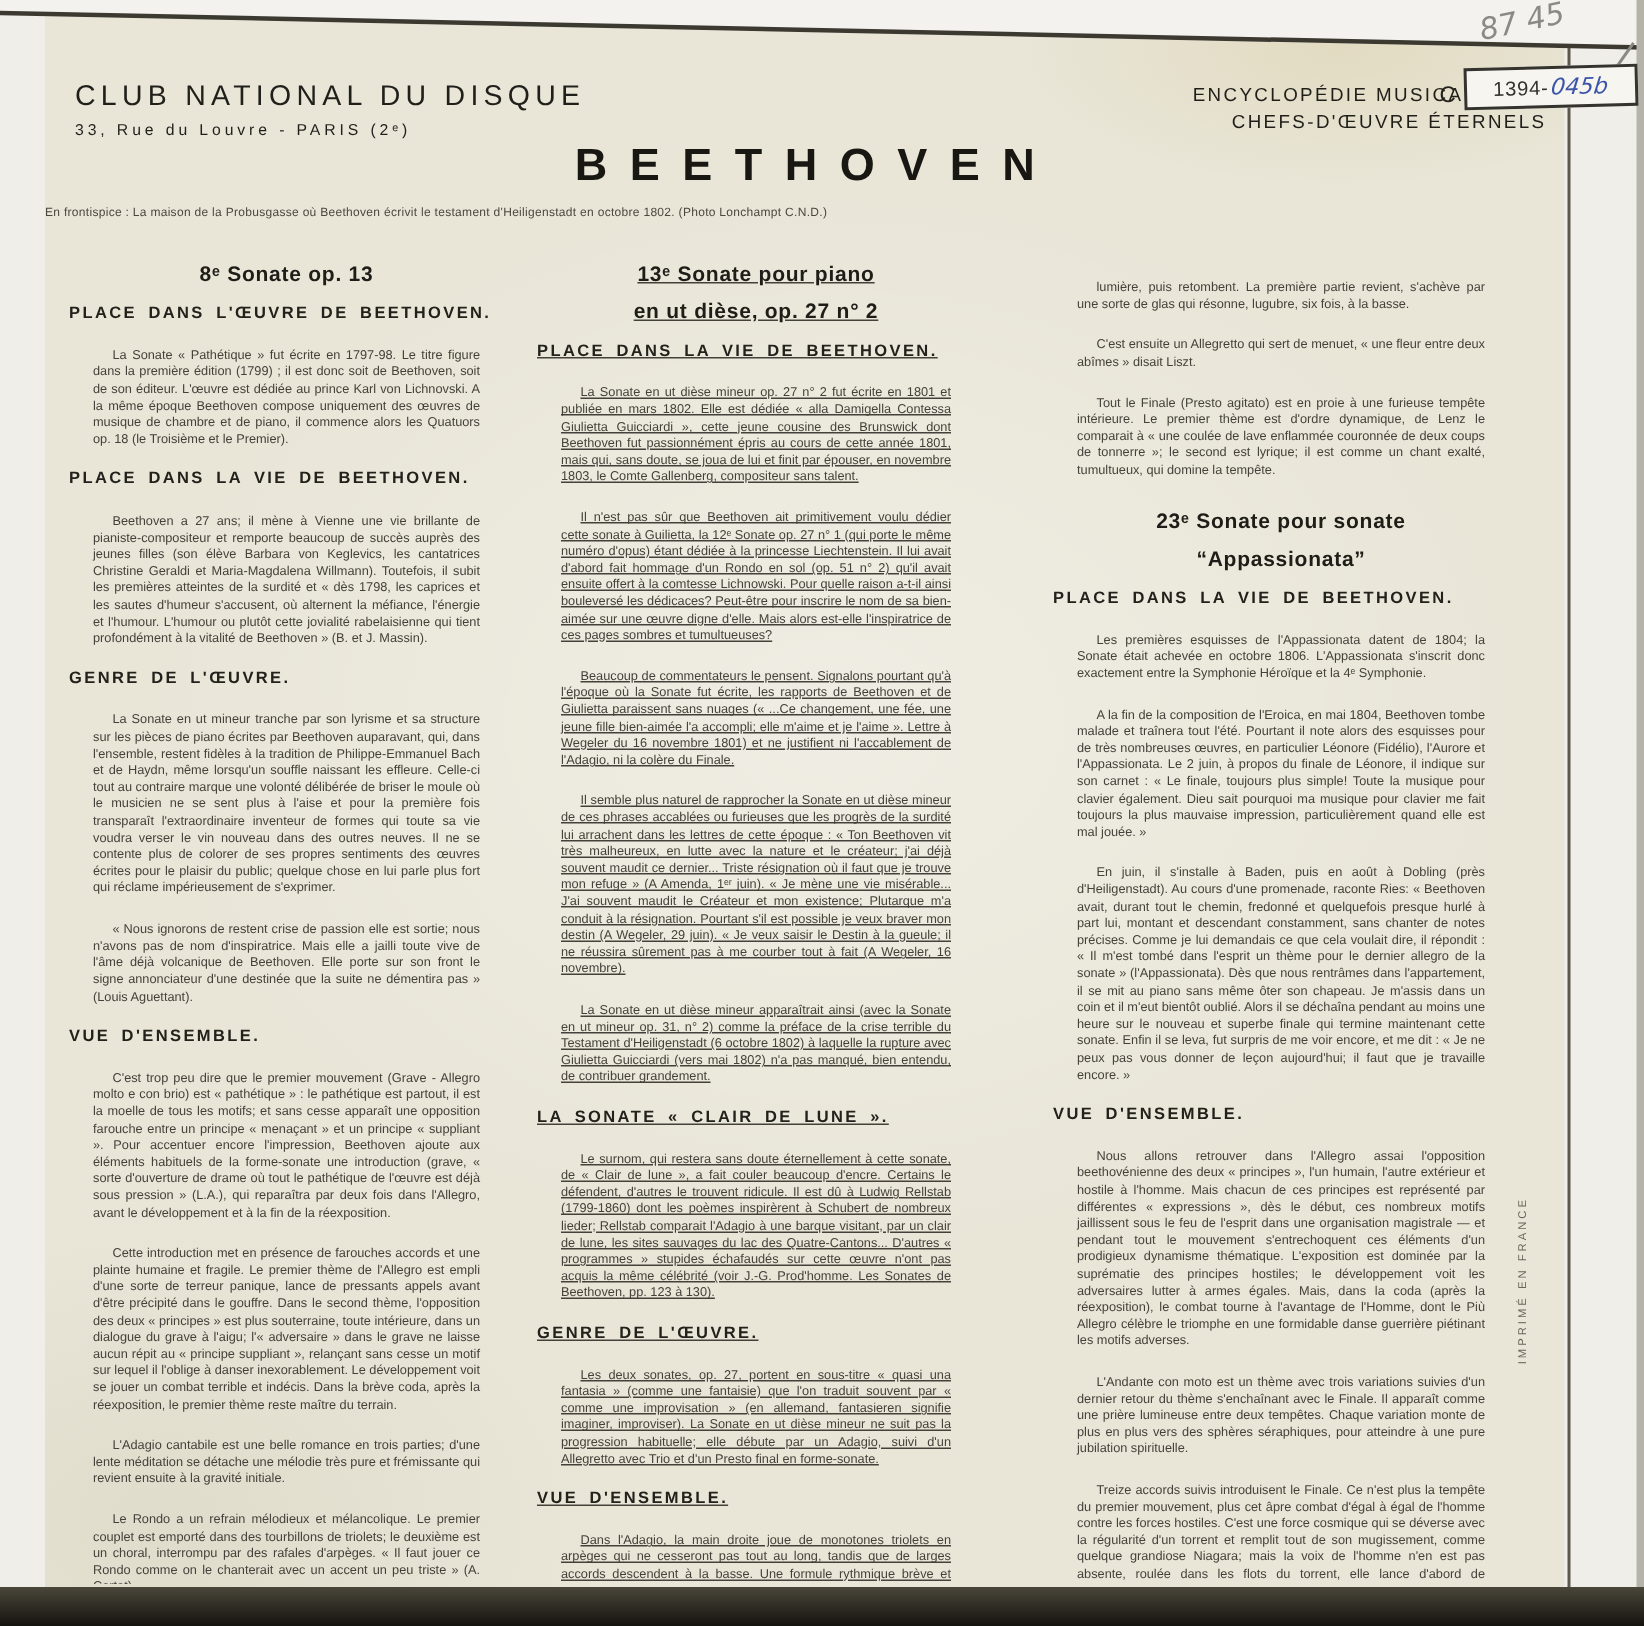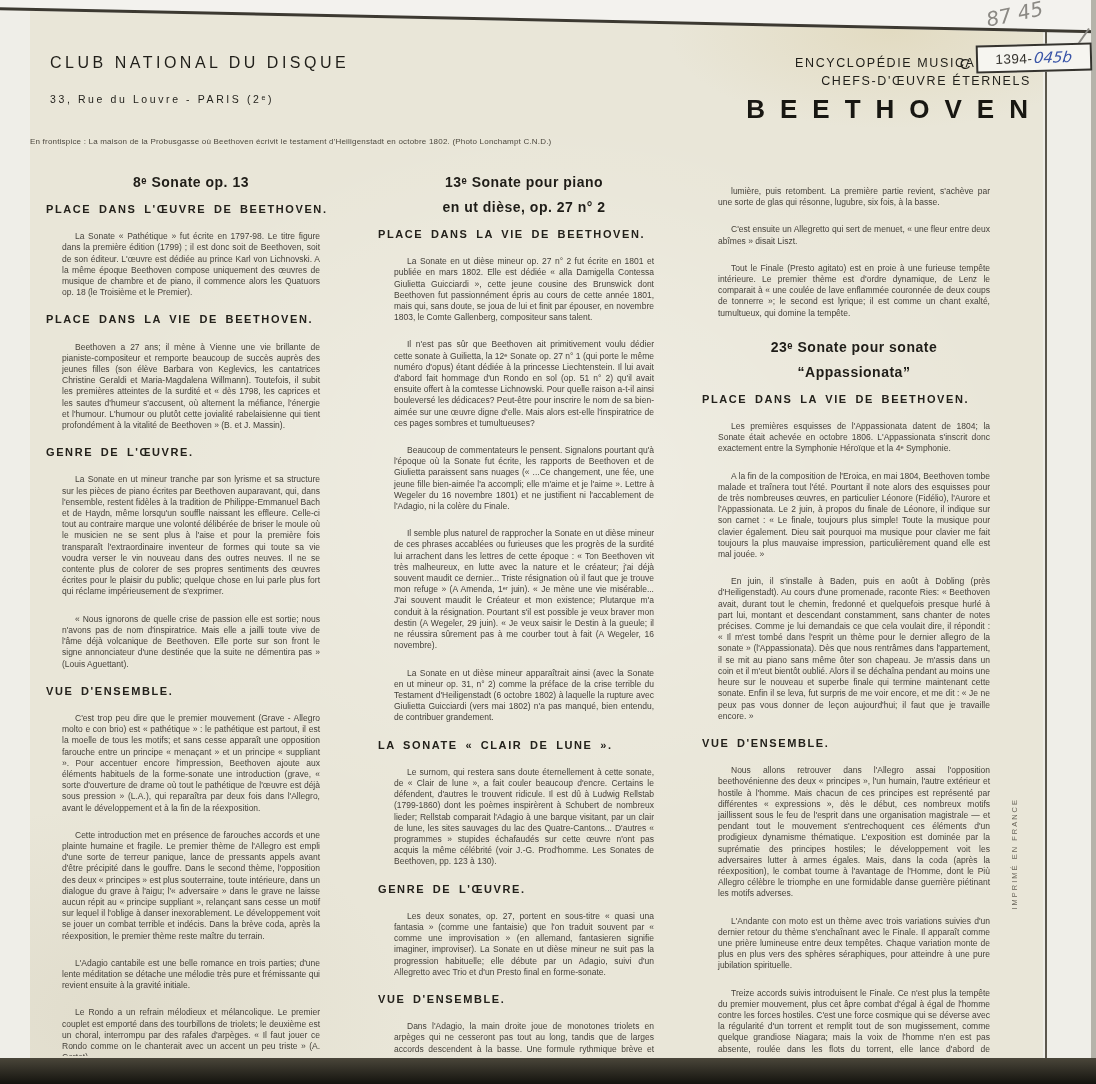--- a/index.html
+++ b/index.html
@@ -20,36 +20,36 @@
     transform:rotate(1.2deg);transform-origin:left bottom;}
   .top-edge{position:absolute;left:-8px;top:7px;width:1118px;height:3px;background:#3c3931;
     transform:rotate(1.2deg);transform-origin:left center;}
   .right-edge{position:absolute;left:1045px;top:32px;width:2px;height:1028px;background:#5c584d;}
   .right-strip{position:absolute;right:0;top:0;width:5px;height:100%;background:#b5b3aa;}
   .bottom-band{position:absolute;left:0;top:1058px;width:100%;height:26px;
     background:linear-gradient(#4a463a,#14130e);}
 
   
   .hdr-left{position:absolute;left:20px;top:44px;color:#201f1a;}
-  .hdr-left .l1{font-size:16px;letter-spacing:3.5px;}
-  .hdr-left .l2{font-size:10.5px;letter-spacing:2.6px;margin-top:21px;}
+  .hdr-left .l1{font-size:19px;letter-spacing:3.5px;}
+  .hdr-left .l2{font-size:10.5px;letter-spacing:2.6px;margin-top:5px;}
   .hdr-center{position:absolute;left:0;right:0;top:45px;text-align:right;
     font-size:15px;letter-spacing:5px;color:#23221c;}
   .hdr-right{position:absolute;right:12px;top:44px;text-align:right;
     font-size:12.5px;letter-spacing:1.6px;line-height:18px;color:#1f1e19;}
-  .main-title{position:absolute;left:0;right:0;top:84px;text-align:right;
-    font-size:26px;font-weight:700;letter-spacing:15px;text-indent:15px;color:#181712;}
+  .main-title{position:absolute;left:0;right:0;top:84px;text-align:center;
+    font-size:30px;font-weight:700;letter-spacing:15px;text-indent:15px;color:#181712;}
   .caption{position:absolute;left:0;right:0;top:127px;
     font-size:8px;letter-spacing:.2px;color:#4c483e;}
 
   
   .col{position:absolute;top:160px;height:886px;overflow:hidden;
     font-size:8.5px;line-height:11.2px;color:#45413a;}
   .col1{left:16px;width:290px;}
-  .col2{left:348px;width:292px;}
+  .col2{left:328px;width:292px;text-decoration:underline;}
   .col3{left:672px;width:304px;}
   .col-title{text-align:center;font-weight:700;font-size:14px;line-height:25px;
     letter-spacing:.5px;color:#1f1d18;margin:0 0 9px 0;}
   .title-gap{margin-top:16px;}
   .sec{font-size:11px;font-weight:700;letter-spacing:1.6px;word-spacing:3px;
     margin:9px 0 5px 0;color:#23211b;}
   p.body{margin:16px;text-indent:13px;text-align:justify;}
 
   
   .pencil{position:absolute;left:986px;top:2px;transform:rotate(-12deg);
@@ -86,21 +86,21 @@
   <div class="col col1">
     <div class="col-title">
       <div>8ᵉ Sonate op. 13</div>
     </div>
     <div class="sec">PLACE DANS L'ŒUVRE DE BEETHOVEN.</div>
     <p class="body">La Sonate « Pathétique » fut écrite en 1797-98. Le titre figure dans la première édition (1799) ; il est donc soit de Beethoven, soit de son éditeur. L'œuvre est dédiée au prince Karl von Lichnovski. A la même époque Beethoven compose uniquement des œuvres de musique de chambre et de piano, il commence alors les Quatuors op. 18 (le Troisième et le Premier).</p>
     <div class="sec">PLACE DANS LA VIE DE BEETHOVEN.</div>
     <p class="body">Beethoven a 27 ans; il mène à Vienne une vie brillante de pianiste-compositeur et remporte beaucoup de succès auprès des jeunes filles (son élève Barbara von Keglevics, les cantatrices Christine Geraldi et Maria-Magdalena Willmann). Toutefois, il subit les premières atteintes de la surdité et « dès 1798, les caprices et les sautes d'humeur s'accusent, où alternent la méfiance, l'énergie et l'humour. L'humour ou plutôt cette jovialité rabelaisienne qui tient profondément à la vitalité de Beethoven » (B. et J. Massin).</p>
     <div class="sec">GENRE DE L'ŒUVRE.</div>
     <p class="body">La Sonate en ut mineur tranche par son lyrisme et sa structure sur les pièces de piano écrites par Beethoven auparavant, qui, dans l'ensemble, restent fidèles à la tradition de Philippe-Emmanuel Bach et de Haydn, même lorsqu'un souffle naissant les effleure. Celle-ci tout au contraire marque une volonté délibérée de briser le moule où le musicien ne se sent plus à l'aise et pour la première fois transparaît l'extraordinaire inventeur de formes qui toute sa vie voudra verser le vin nouveau dans des outres neuves. Il ne se contente plus de colorer de ses propres sentiments des œuvres écrites pour le plaisir du public; quelque chose en lui parle plus fort qui réclame impérieusement de s'exprimer.</p>
-    <p class="body">« Nous ignorons de quelle crise de passion elle est sortie; nous n'avons pas de nom d'inspiratrice. Mais elle a jailli toute vive de l'âme déjà volcanique de Beethoven. Elle porte sur son front le signe annonciateur d'une destinée que la suite ne démentira pas » (Louis Aguettant).</p>
+    <p class="body">« Nous ignorons de restent crise de passion elle est sortie; nous n'avons pas de nom d'inspiratrice. Mais elle a jailli toute vive de l'âme déjà volcanique de Beethoven. Elle porte sur son front le signe annonciateur d'une destinée que la suite ne démentira pas » (Louis Aguettant).</p>
     <div class="sec">VUE D'ENSEMBLE.</div>
     <p class="body">C'est trop peu dire que le premier mouvement (Grave - Allegro molto e con brio) est « pathétique » : le pathétique est partout, il est la moelle de tous les motifs; et sans cesse apparaît une opposition farouche entre un principe « menaçant » et un principe « suppliant ». Pour accentuer encore l'impression, Beethoven ajoute aux éléments habituels de la forme-sonate une introduction (grave, « sorte d'ouverture de drame où tout le pathétique de l'œuvre est déjà sous pression » (L.A.), qui reparaîtra par deux fois dans l'Allegro, avant le développement et à la fin de la réexposition.</p>
     <p class="body">Cette introduction met en présence de farouches accords et une plainte humaine et fragile. Le premier thème de l'Allegro est empli d'une sorte de terreur panique, lance de pressants appels avant d'être précipité dans le gouffre. Dans le second thème, l'opposition des deux « principes » est plus souterraine, toute intérieure, dans un dialogue du grave à l'aigu; l'« adversaire » dans le grave ne laisse aucun répit au « principe suppliant », relançant sans cesse un motif sur lequel il l'oblige à danser inexorablement. Le développement voit se jouer un combat terrible et indécis. Dans la brève coda, après la réexposition, le premier thème reste maître du terrain.</p>
     <p class="body">L'Adagio cantabile est une belle romance en trois parties; d'une lente méditation se détache une mélodie très pure et frémissante qui revient ensuite à la gravité initiale.</p>
     <p class="body">Le Rondo a un refrain mélodieux et mélancolique. Le premier couplet est emporté dans des tourbillons de triolets; le deuxième est un choral, interrompu par des rafales d'arpèges. « Il faut jouer ce Rondo comme on le chanterait avec un accent un peu triste » (A. Cortot).</p>
   </div>
 
   <div class="col col2">
     <div class="col-title">
       <div>13ᵉ Sonate pour piano</div>

